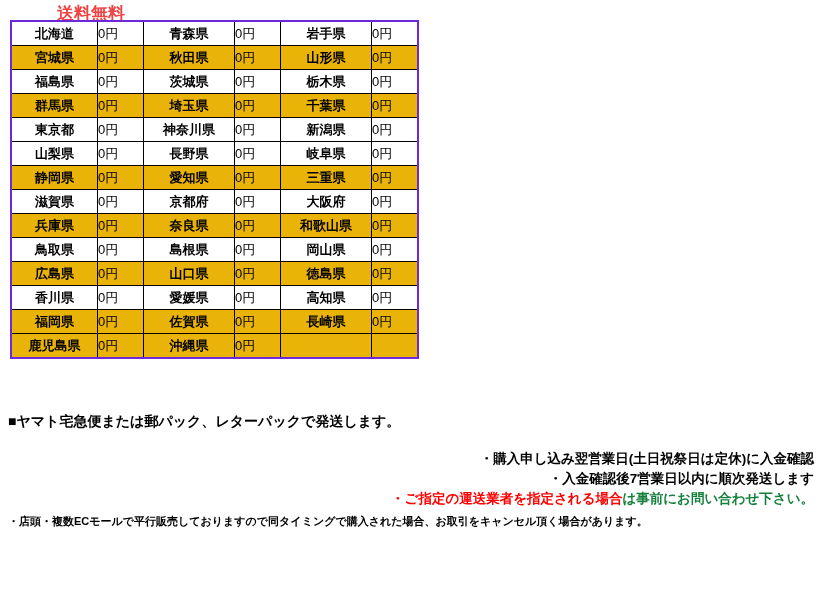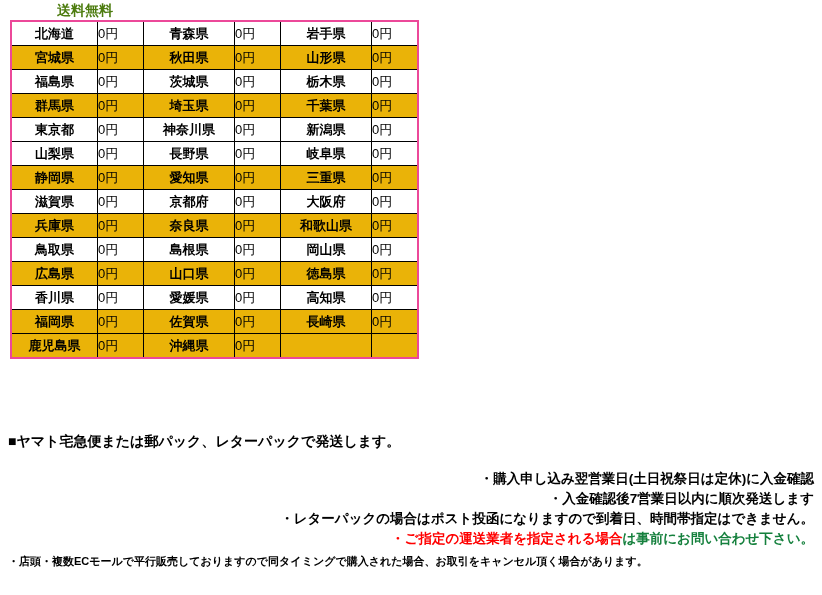--- a/index.html
+++ b/index.html
@@ -16,33 +16,33 @@
   }
   #page {
     position: relative;
     width: 822px;
     height: 595px;
   }
   .free-ship {
     position: absolute;
     left: 57px;
     top: 2px;
-    font-size: 14px;
-    font-weight: bold;
-    color: #4d7c0f;
+    font-size: 17px;
+    font-weight: bold;
+    color: #ef4444;
     letter-spacing: 0px;
     white-space: nowrap;
   }
   table.fee-table {
     position: absolute;
     left: 10px;
     top: 20px;
     border-collapse: collapse;
     table-layout: fixed;
-    border: 2px solid #ec4899;
+    border: 2px solid #6d28d9;
   }
   table.fee-table td {
     border: 1px solid #000000;
     height: 23px;
     font-size: 13px;
     padding: 0;
     margin: 0;
   }
   td.pref {
     width: 85px;
@@ -65,21 +65,20 @@
     background: #eab308;
   }
   td.empty {
     background: #ffffff;
   }
   .notes {
     position: absolute;
     left: 8px;
     top: 413px;
     width: 806px;
-    margin-top: 20px;
   }
   .note-head {
     font-size: 14px;
     font-weight: bold;
     margin-bottom: 18px;
     white-space: nowrap;
   }
   .note-line {
     font-size: 13.5px;
     font-weight: bold;
@@ -221,18 +220,17 @@
         <td class="pref wide empty"></td>
         <td class="price empty"></td>
       </tr>
     </tbody>
   </table>
 
   <div class="notes">
     <div class="note-head">■ヤマト宅急便または郵パック、レターパックで発送します。</div>
     <div class="note-line">・購入申し込み翌営業日(土日祝祭日は定休)に入金確認</div>
     <div class="note-line">・入金確認後7営業日以内に順次発送します</div>
-    <div class="note-line">・レターパックの場合はポスト投函になりますので到着日、時間帯指定はできません。</div>
     <div class="note-line red"><span>・ご指定の運送業者を指定される場合</span><span class="blk">は事前にお問い合わせ下さい。</span></div>
     <div class="note-small">・店頭・複数ECモールで平行販売しておりますので同タイミングで購入された場合、お取引をキャンセル頂く場合があります。</div>
   </div>
 
 </div>
 
 </body></html>

